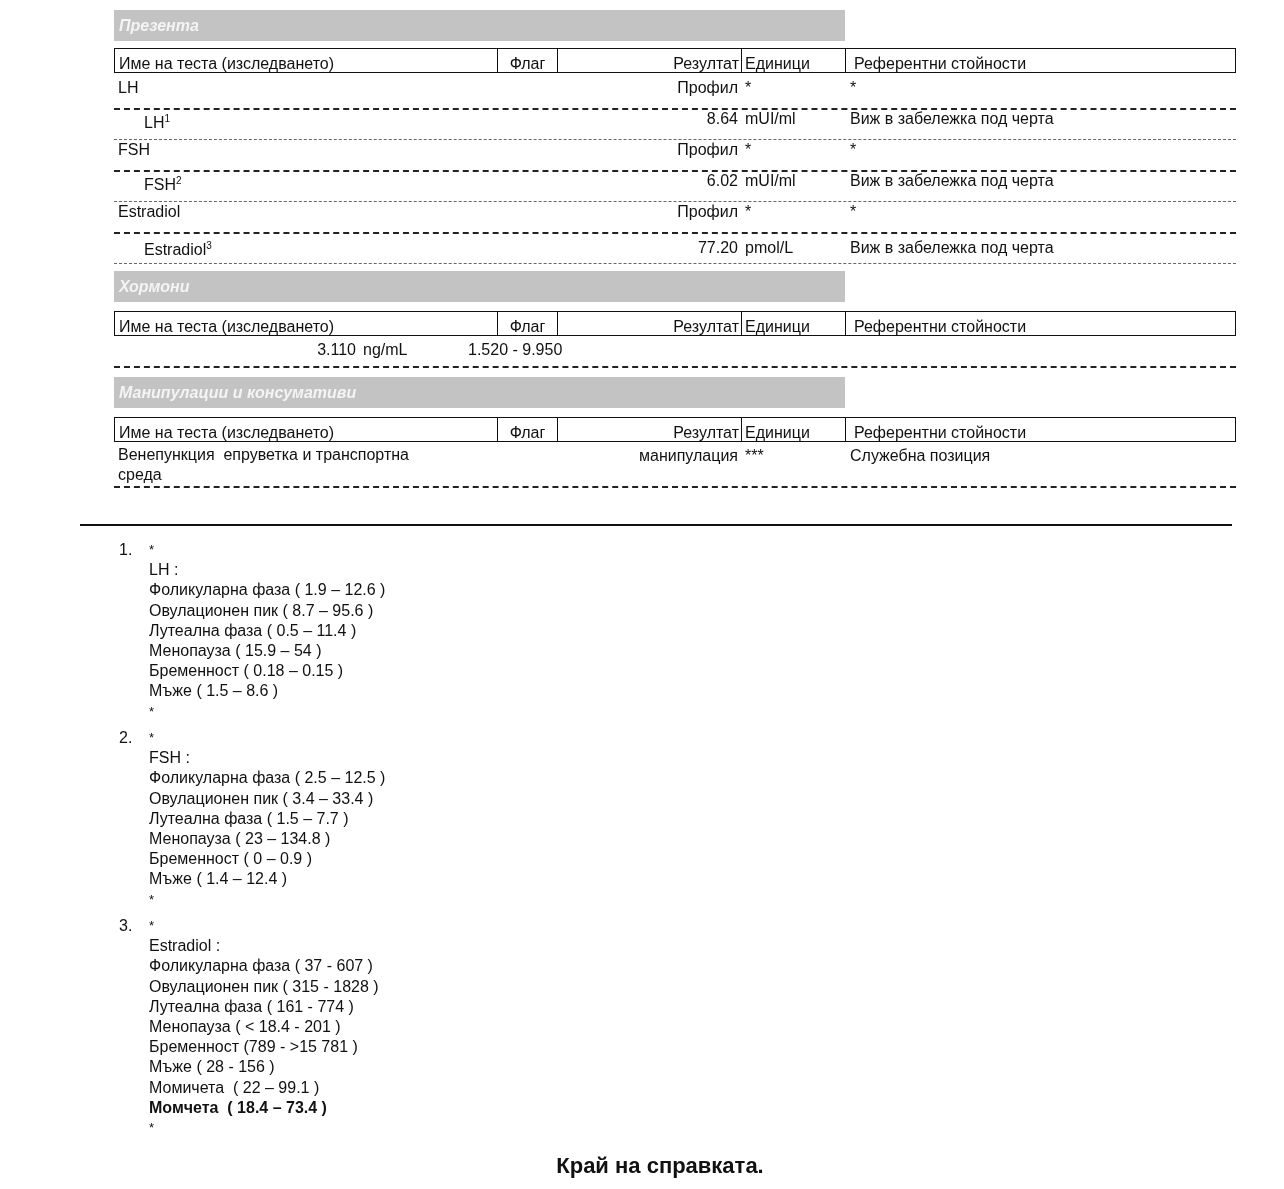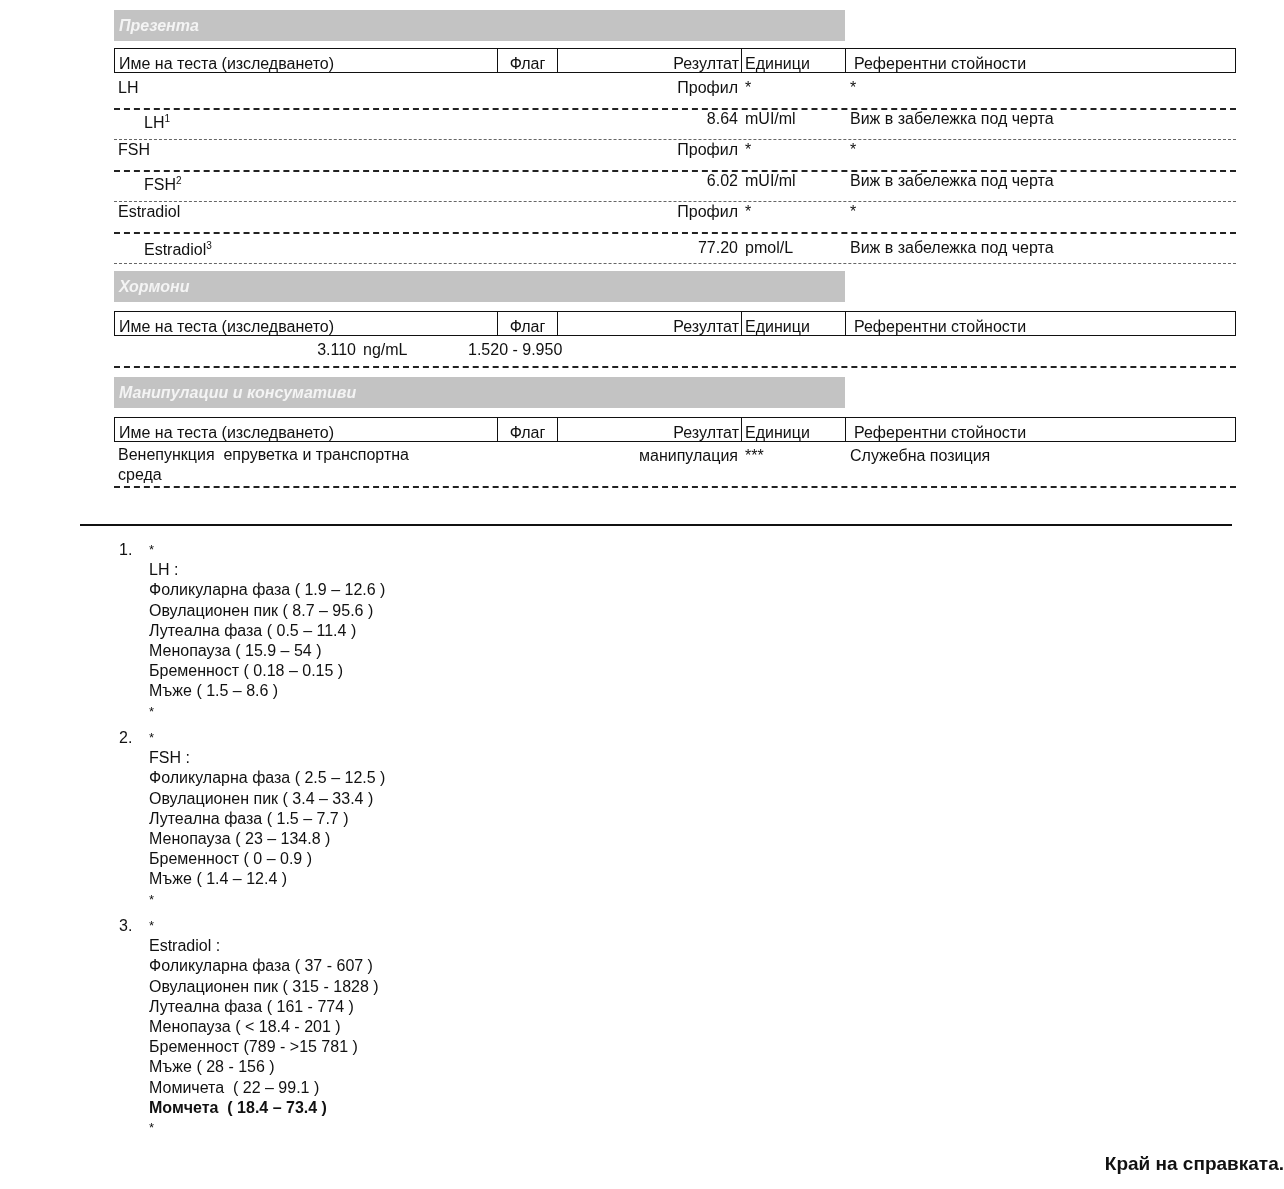--- a/index.html
+++ b/index.html
@@ -33,22 +33,22 @@
   .row .r-unit { width: 104px; padding-left: 3px; }
   .row .r-ref  { flex: 1; padding-left: 4px; }
   .row.thick { border-bottom: 2px dashed #222; }
   .row.thin  { border-bottom: 1.3px dashed #666; }
   sup { font-size: 10px; vertical-align: 6px; }
   .rule { position: absolute; left: 80px; top: 524px; width: 1152px; height: 0; border-top: 2px solid #111; }
   .note { position: absolute; left: 119px; font-size: 16px; line-height: 20.2px; }
   .note .num { position: absolute; left: 0; top: 0; width: 30px; }
   .note .body { position: absolute; left: 30px; top: 0; white-space: nowrap; }
   .note .star { font-size: 13px; }
-  .end { position: absolute; left: 0; width: 1284px; top: 1153px; text-align: right;
-         font-weight: bold; font-size: 19px; padding-left: 36px; box-sizing: border-box; }
+  .end { position: absolute; left: 0; width: 1284px; top: 1153px; text-align: center;
+         font-weight: bold; font-size: 22px; padding-left: 36px; box-sizing: border-box; }
 </style>
 </head>
 <body>
 
 <div class="section" style="top:10px;">
   <div class="sec-bar">Презента</div>
   <div class="hdr">
     <div class="c-name">Име на теста (изследването)</div>
     <div class="c-flag">Флаг</div>
     <div class="c-res">Резултат</div>

